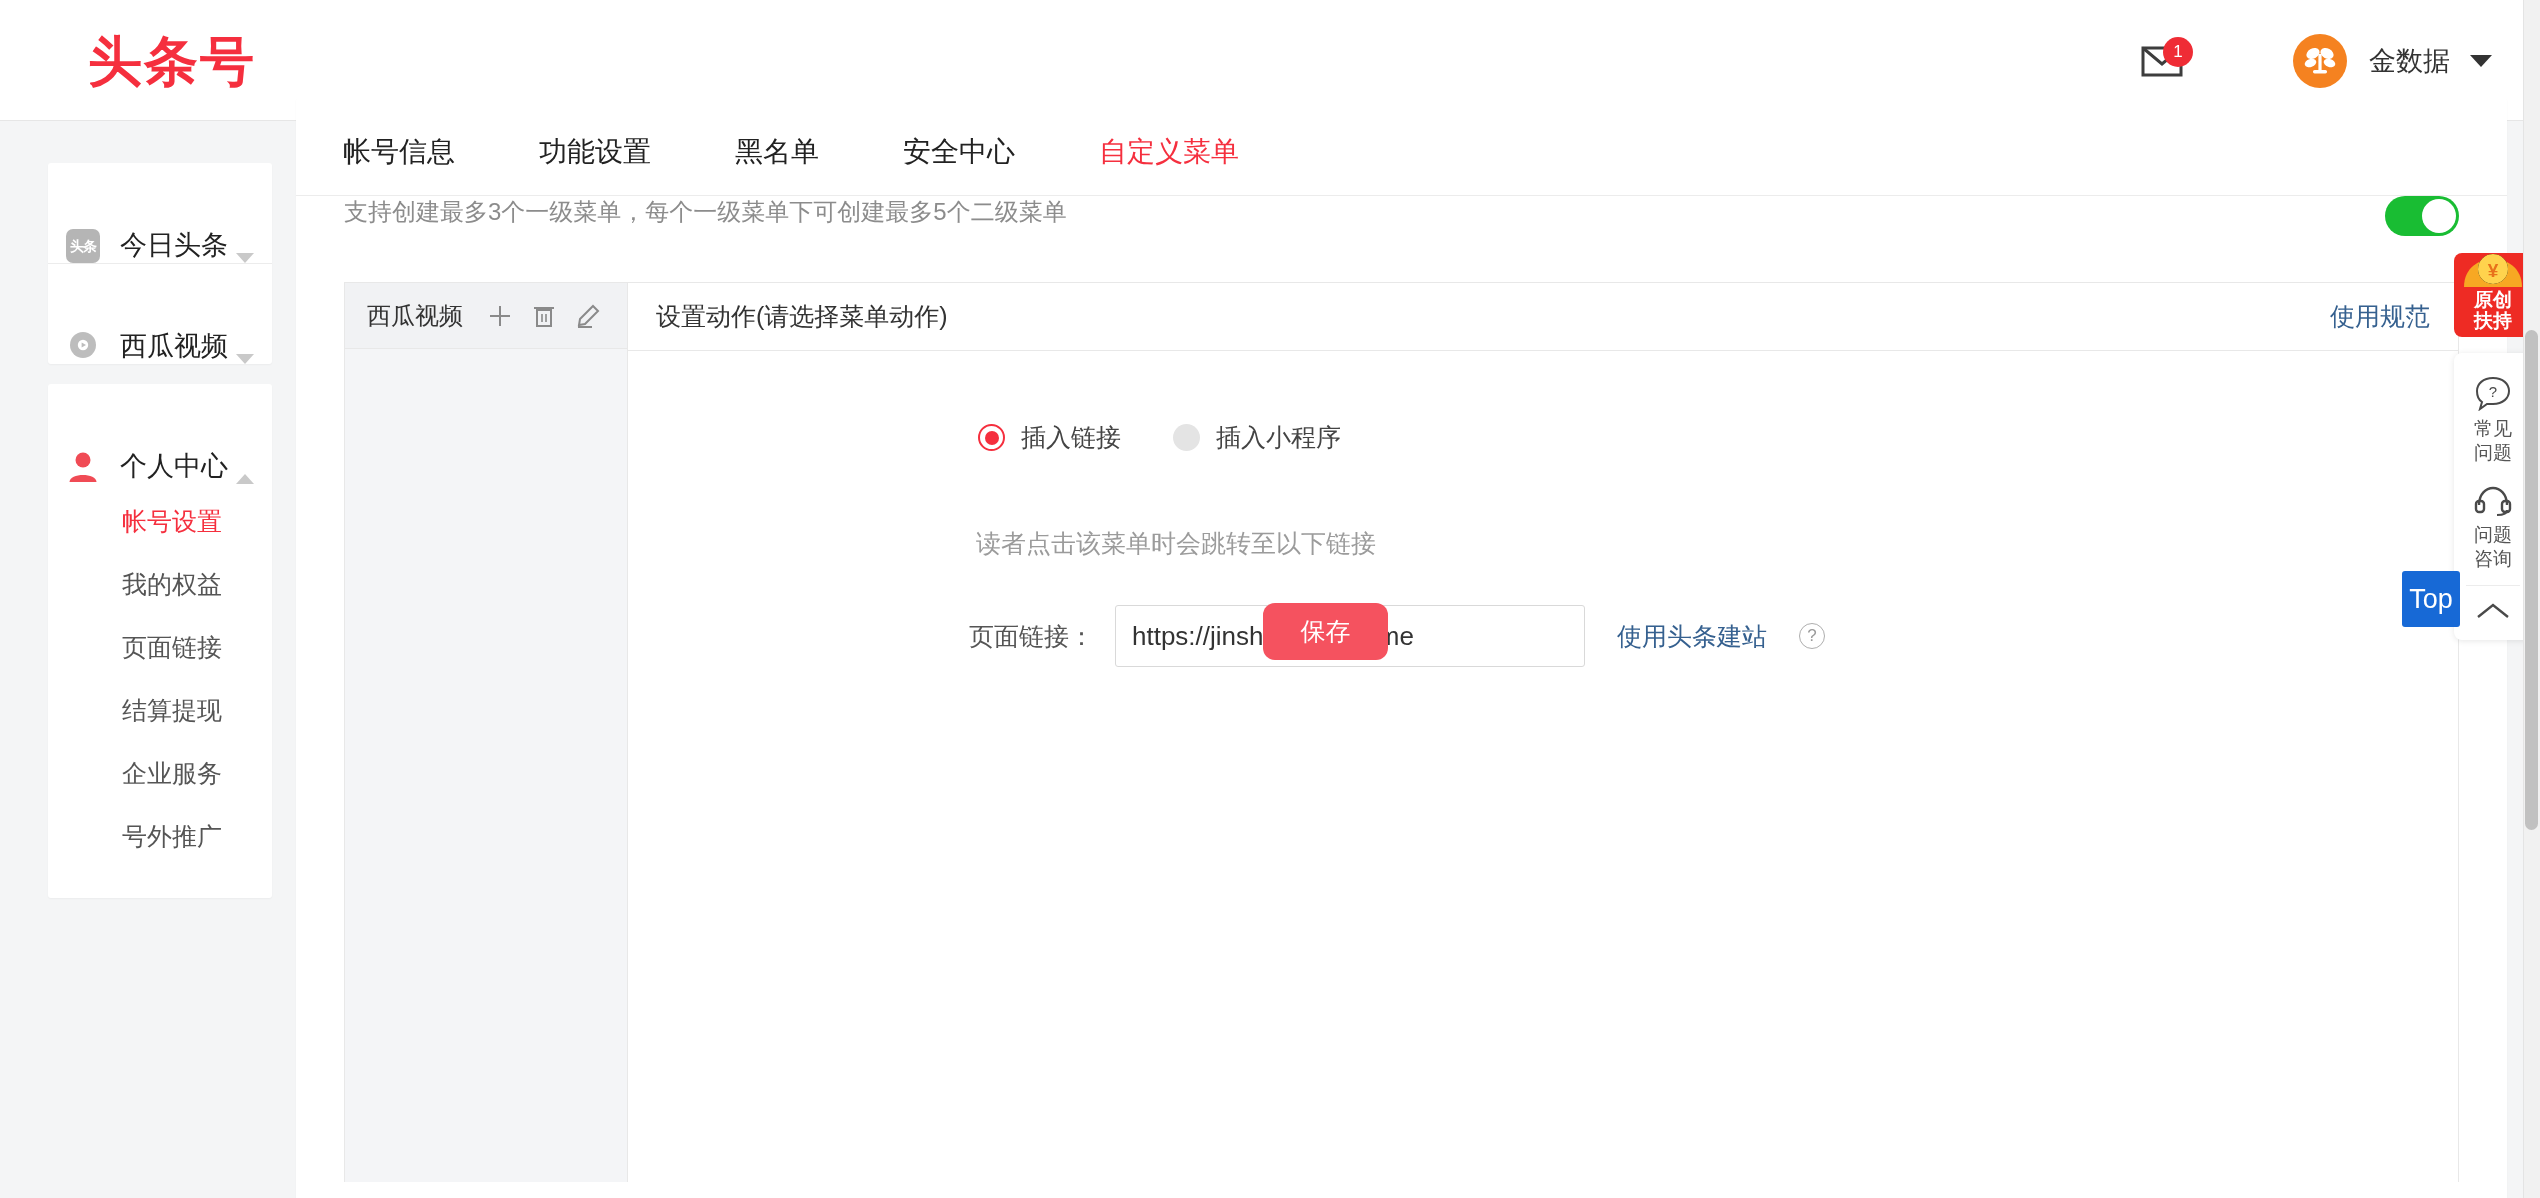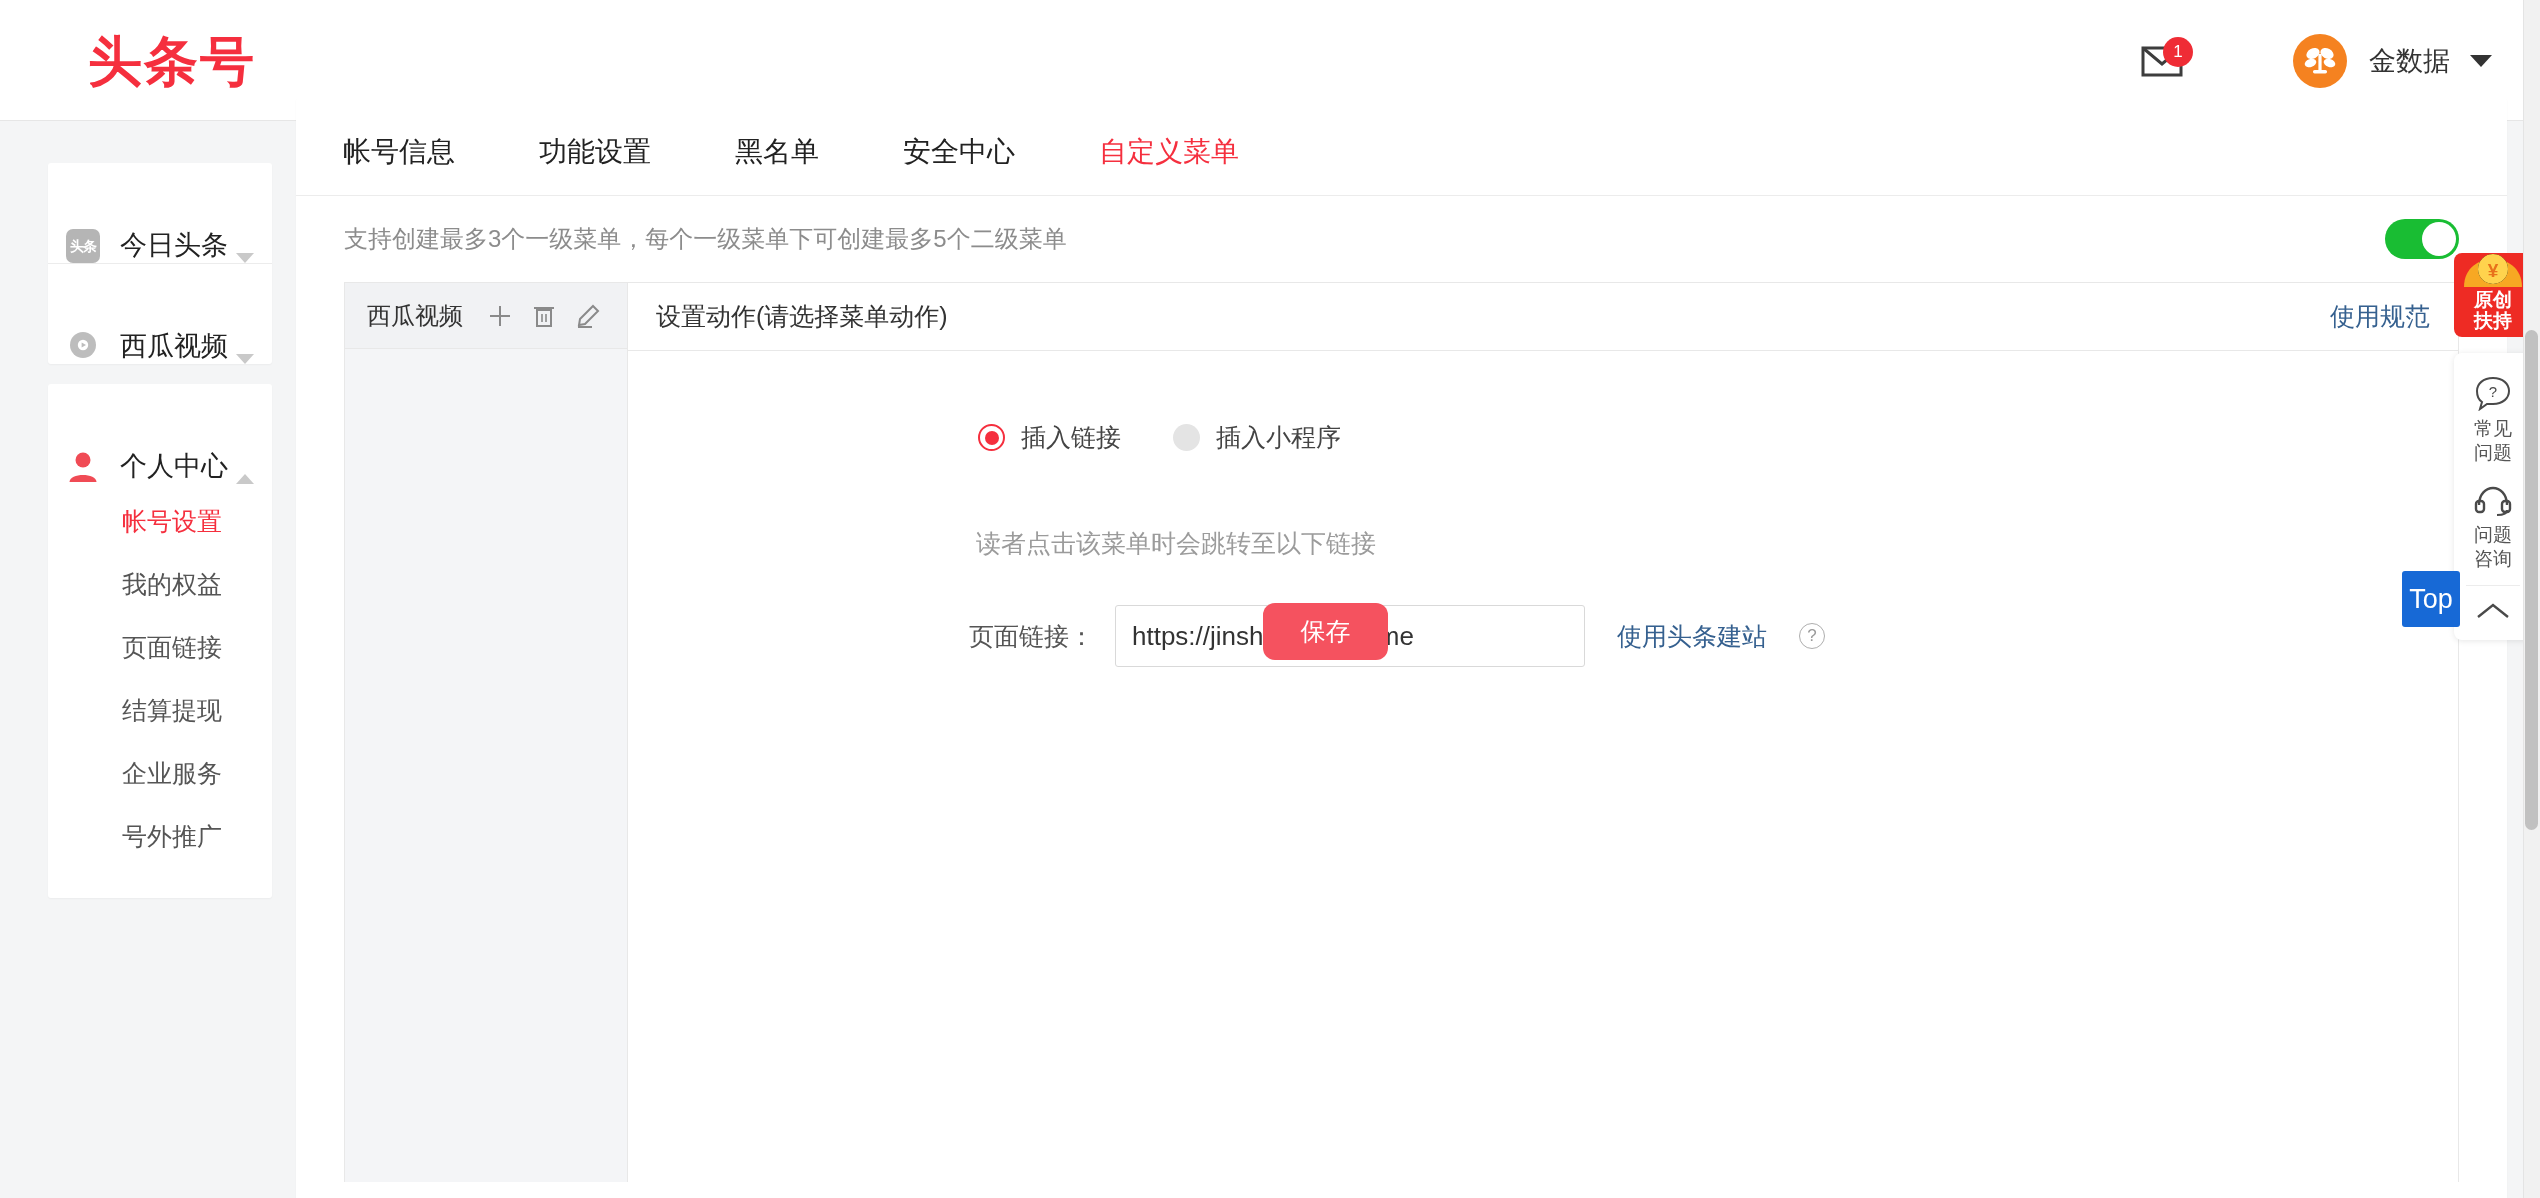--- a/index.html
+++ b/index.html
@@ -80,21 +80,21 @@
   
   .main {
     position: absolute; left: 296px; top: 98px; width: 2211px; height: 1120px;
     background: #ffffff; border-radius: 3px; box-shadow: 0 1px 2px rgba(0,0,0,.04);
     overflow: hidden;
   }
   .tabs { height: 88px; display: flex; align-items: center; padding-left: 47px; border-bottom: 1px solid #ececec; margin-top: 10px;}
   .tab { font-size: 28px; color: #222; margin-right: 84px; cursor: pointer; }
   .tab.active { color: #f52f3e; }
   .notice-row {
-    height: 86px; display: flex; align-items: center; justify-content: space-between;
+    height: 86px; display: flex; align-items: flex-start; justify-content: space-between;
     padding: 0 48px 0 48px;
   }
   .notice-text { font-size: 24px; color: #8c8c8c; }
   .toggle {
     width: 74px; height: 40px; border-radius: 20px; background: #19bd33;
     position: relative; cursor: pointer; flex: none;
   }
   .toggle .knob {
     position: absolute; right: 3px; top: 3px; width: 34px; height: 34px;
     border-radius: 50%; background: #fff;

